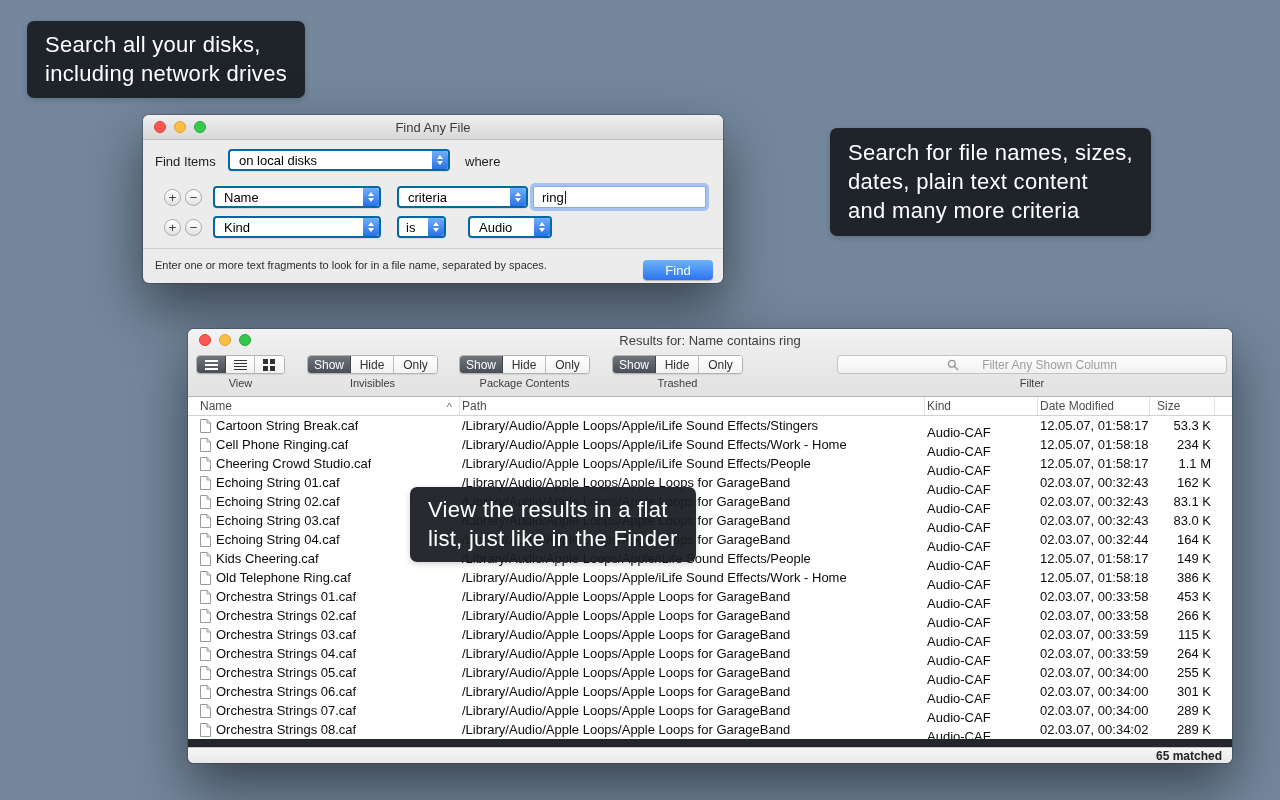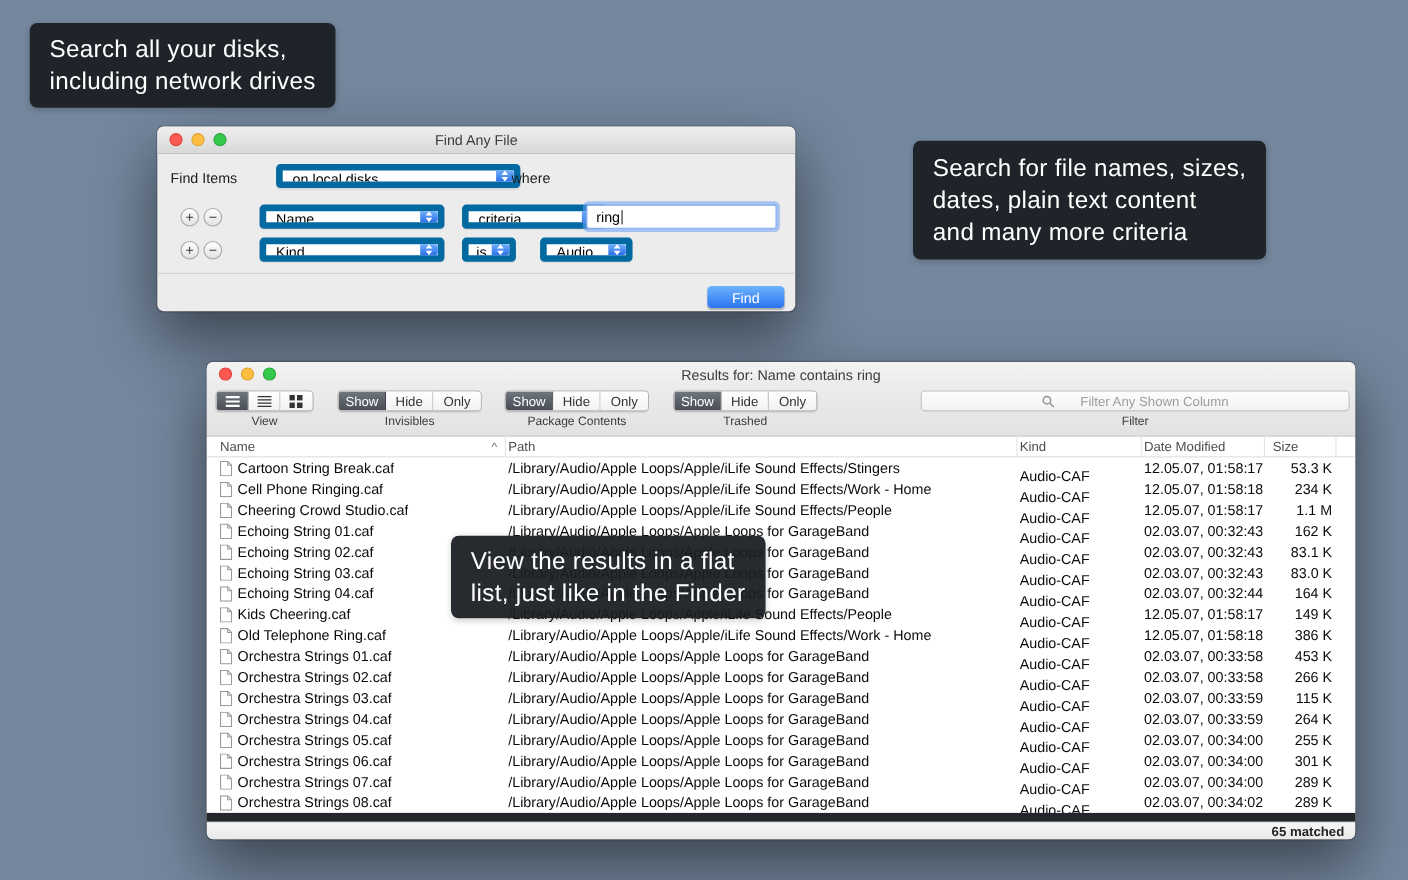--- a/index.html
+++ b/index.html
@@ -46,25 +46,24 @@
   .light.green  { background: #35c84a; border: 1px solid #2aa63c; }
 
   
   #find-window { left: 143px; top: 115px; width: 580px; height: 168px; background: #ececec; }
   #find-window .titlebar { height: 25px; background: linear-gradient(#efefef,#d8d8d8); border-bottom: 1px solid #bfbfbf; }
   .flabel { position: absolute; font-size: 13px; color: #1d1d1d; }
 
   .popup {
     position: absolute; height: 22px;
     background: #fff;
-    border: 6px solid #0369a1; border-radius: 4px;
-    display: flex; 
+    border: 2px solid #0369a1; border-radius: 4px;
+    display: flex; align-items: center;
     font-size: 13px; color: #000;
     box-shadow: 0 1px 1px rgba(0,0,0,0.08);
-    margin-left: 23px;
   }
   .popup .plabel { flex: 1; padding: 0 6px 0 9px; white-space: nowrap; overflow: hidden; }
   .popup .stepper {
     width: 16px; align-self: stretch;
     background: linear-gradient(#6faef9,#2c70ea);
     border-radius: 0 3px 3px 0;
     display: flex; flex-direction: column; align-items: center; justify-content: center; gap: 2px;
   }
   .tri-up   { width:0; height:0; border-left:3px solid transparent; border-right:3px solid transparent; border-bottom:4px solid #fff; }
   .tri-down { width:0; height:0; border-left:3px solid transparent; border-right:3px solid transparent; border-top:4px solid #fff; }
@@ -251,20 +250,21 @@
   </div>
   <div class="popup" style="left:325px; top:101px; width:84px;">
     <span class="plabel">Audio</span>
     <span class="stepper">
         <i class="tri-up"></i>
         <i class="tri-down"></i>
       </span>
   </div>
 
   <div class="find-sep"></div>
+  <span class="hint">Enter one or more text fragments to look for in a file name, separated by spaces.</span>
   <button class="find-btn">Find</button>
 </div>
 
 <div class="window" id="results-window">
   <div class="titlebar">
     <div class="lights">
       <span class="light red"></span>
       <span class="light yellow"></span>
       <span class="light green"></span>
     </div>

